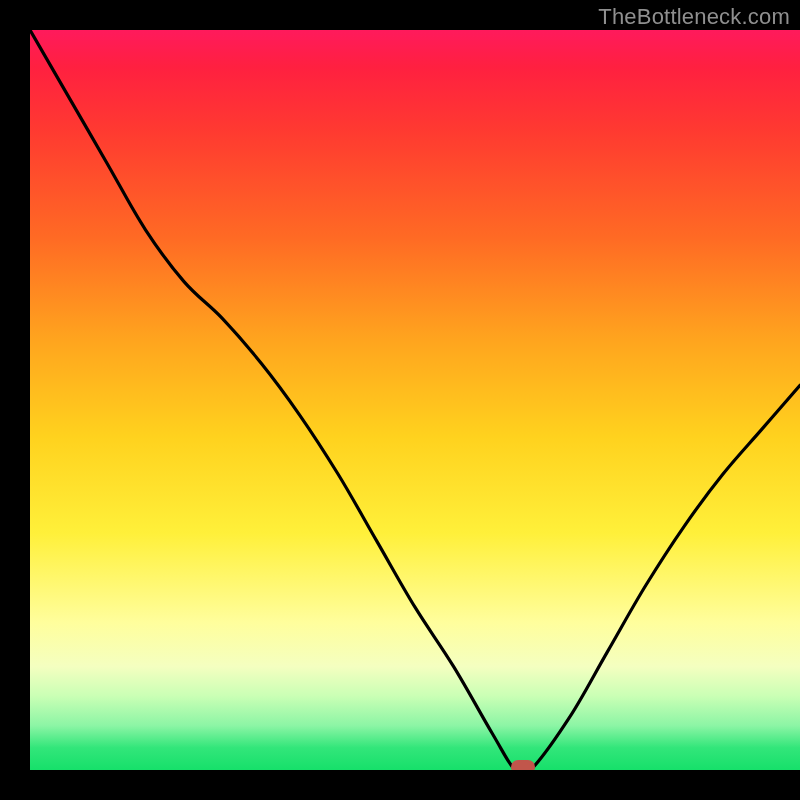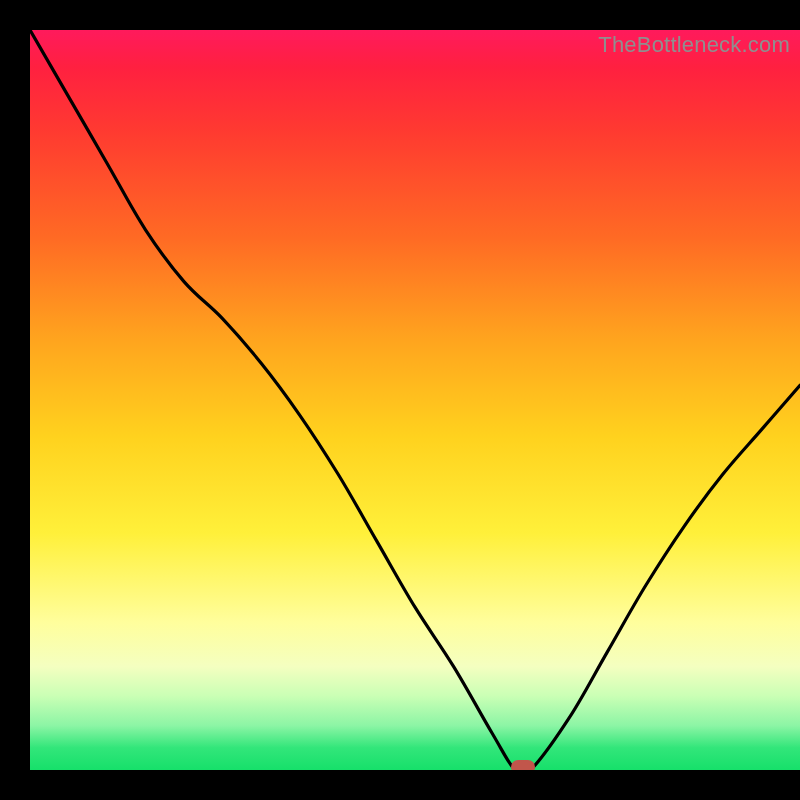--- a/index.html
+++ b/index.html
@@ -20,21 +20,20 @@
   .watermark {
     position: absolute;
     top: 4px;
     right: 10px;
     color: #8f8f8f;
     font-size: 22px;
     font-family: Arial, Helvetica, sans-serif;
     letter-spacing: 0.2px;
     z-index: 20;
     user-select: none;
-    margin-top: 28px;
   }
   .plot-frame {
     position: absolute;
     left: 30px;
     top: 30px;
     width: 770px;   
     height: 740px;  
     overflow: hidden;
   }
   

